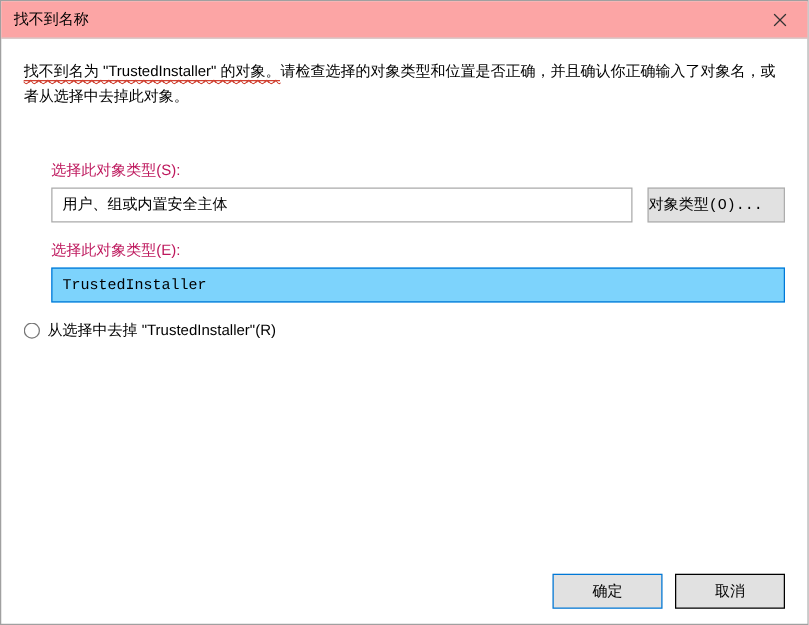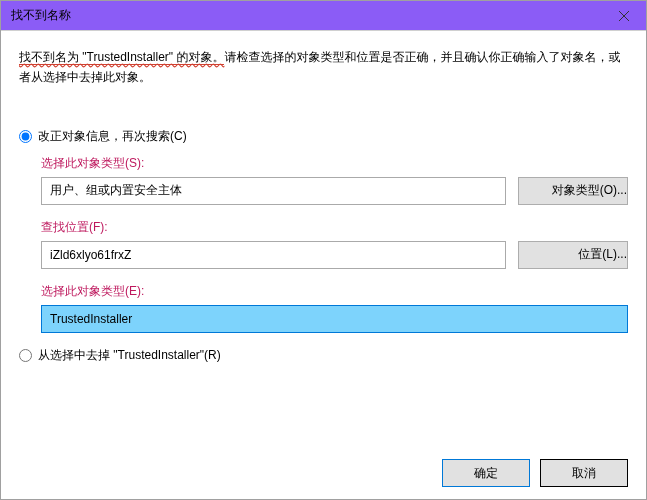--- a/index.html
+++ b/index.html
@@ -23,21 +23,21 @@
       display: flex;
       flex-direction: column;
     }
     .titlebar {
       height: 30px;
       display: flex;
       align-items: center;
       justify-content: space-between;
       padding: 0 0 0 10px;
       border-bottom: 1px solid #d0d0d0;
-      background: #8b5cf6;
+      background: #fca5a5;
     }
     .titlebar-title {
       font-size: 12px;
       color: #000;
     }
     .close-btn {
       width: 45px;
       height: 29px;
       display: flex;
       align-items: center;
@@ -93,20 +93,21 @@
     .field-label {
       font-size: 12px;
       color: #be185d;
       margin-bottom: 5px;
       display: block;
     }
     .field-row {
       display: flex;
       align-items: stretch;
       gap: 12px;
+      font-family: Liberation Mono, monospace;
     }
     .field-input {
       flex: 1;
       height: 28px;
       border: 1px solid #7a7a7a;
       padding: 0 8px;
       font-size: 12px;
       font-family: inherit;
       background: #7dd3fc;
     }
@@ -121,21 +122,21 @@
       align-items: center;
     }
     .side-btn {
       width: 110px;
       height: 28px;
       border: 1px solid #adadad;
       background: #e1e1e1;
       font-size: 12px;
       font-family: inherit;
       cursor: pointer;
-      text-align: right;
+      text-align: left;
     }
     .spacer {
       flex: 1;
     }
     .button-bar {
       display: flex;
       justify-content: flex-end;
       gap: 10px;
       padding: 12px 0 0 0;
       border-top: none;
@@ -166,45 +167,32 @@
       </svg>
     </div>
   </div>
 
   <div class="content">
     <div class="message">
       <span class="underline-red">找不到名为 "TrustedInstaller" 的对象。</span><span>请检查选择的对象类型和位置是否正确，并且确认你正确输入了对象名，或者从选择中去掉此对象。</span>
     </div>
 
     <div class="radio-section">
-      <div class="radio-row">
-        <input type="radio" name="action" id="r1" checked="" style="">
-        <label for="r1">改正对象信息，再次搜索(C)</label>
-      </div>
 
       <div class="indent-block">
         <div class="field-group">
           <span class="field-label">选择此对象类型(S):</span>
           <div class="field-row">
             <div class="field-input readonly">
               <span>用户、组或内置安全主体</span>
             </div>
             <button class="side-btn">对象类型(O)...</button>
           </div>
         </div>
 
-        <div class="field-group">
-          <span class="field-label">查找位置(F):</span>
-          <div class="field-row">
-            <div class="field-input readonly">
-              <span>iZld6xlyo61frxZ</span>
-            </div>
-            <button class="side-btn">位置(L)...</button>
-          </div>
-        </div>
 
         <div class="field-group">
           <span class="field-label">选择此对象类型(E):</span>
           <div class="field-row">
             <input type="text" class="field-input focused" value="TrustedInstaller" style="">
           </div>
         </div>
       </div>
 
       <div class="radio-row" style="margin-top:12px;">

